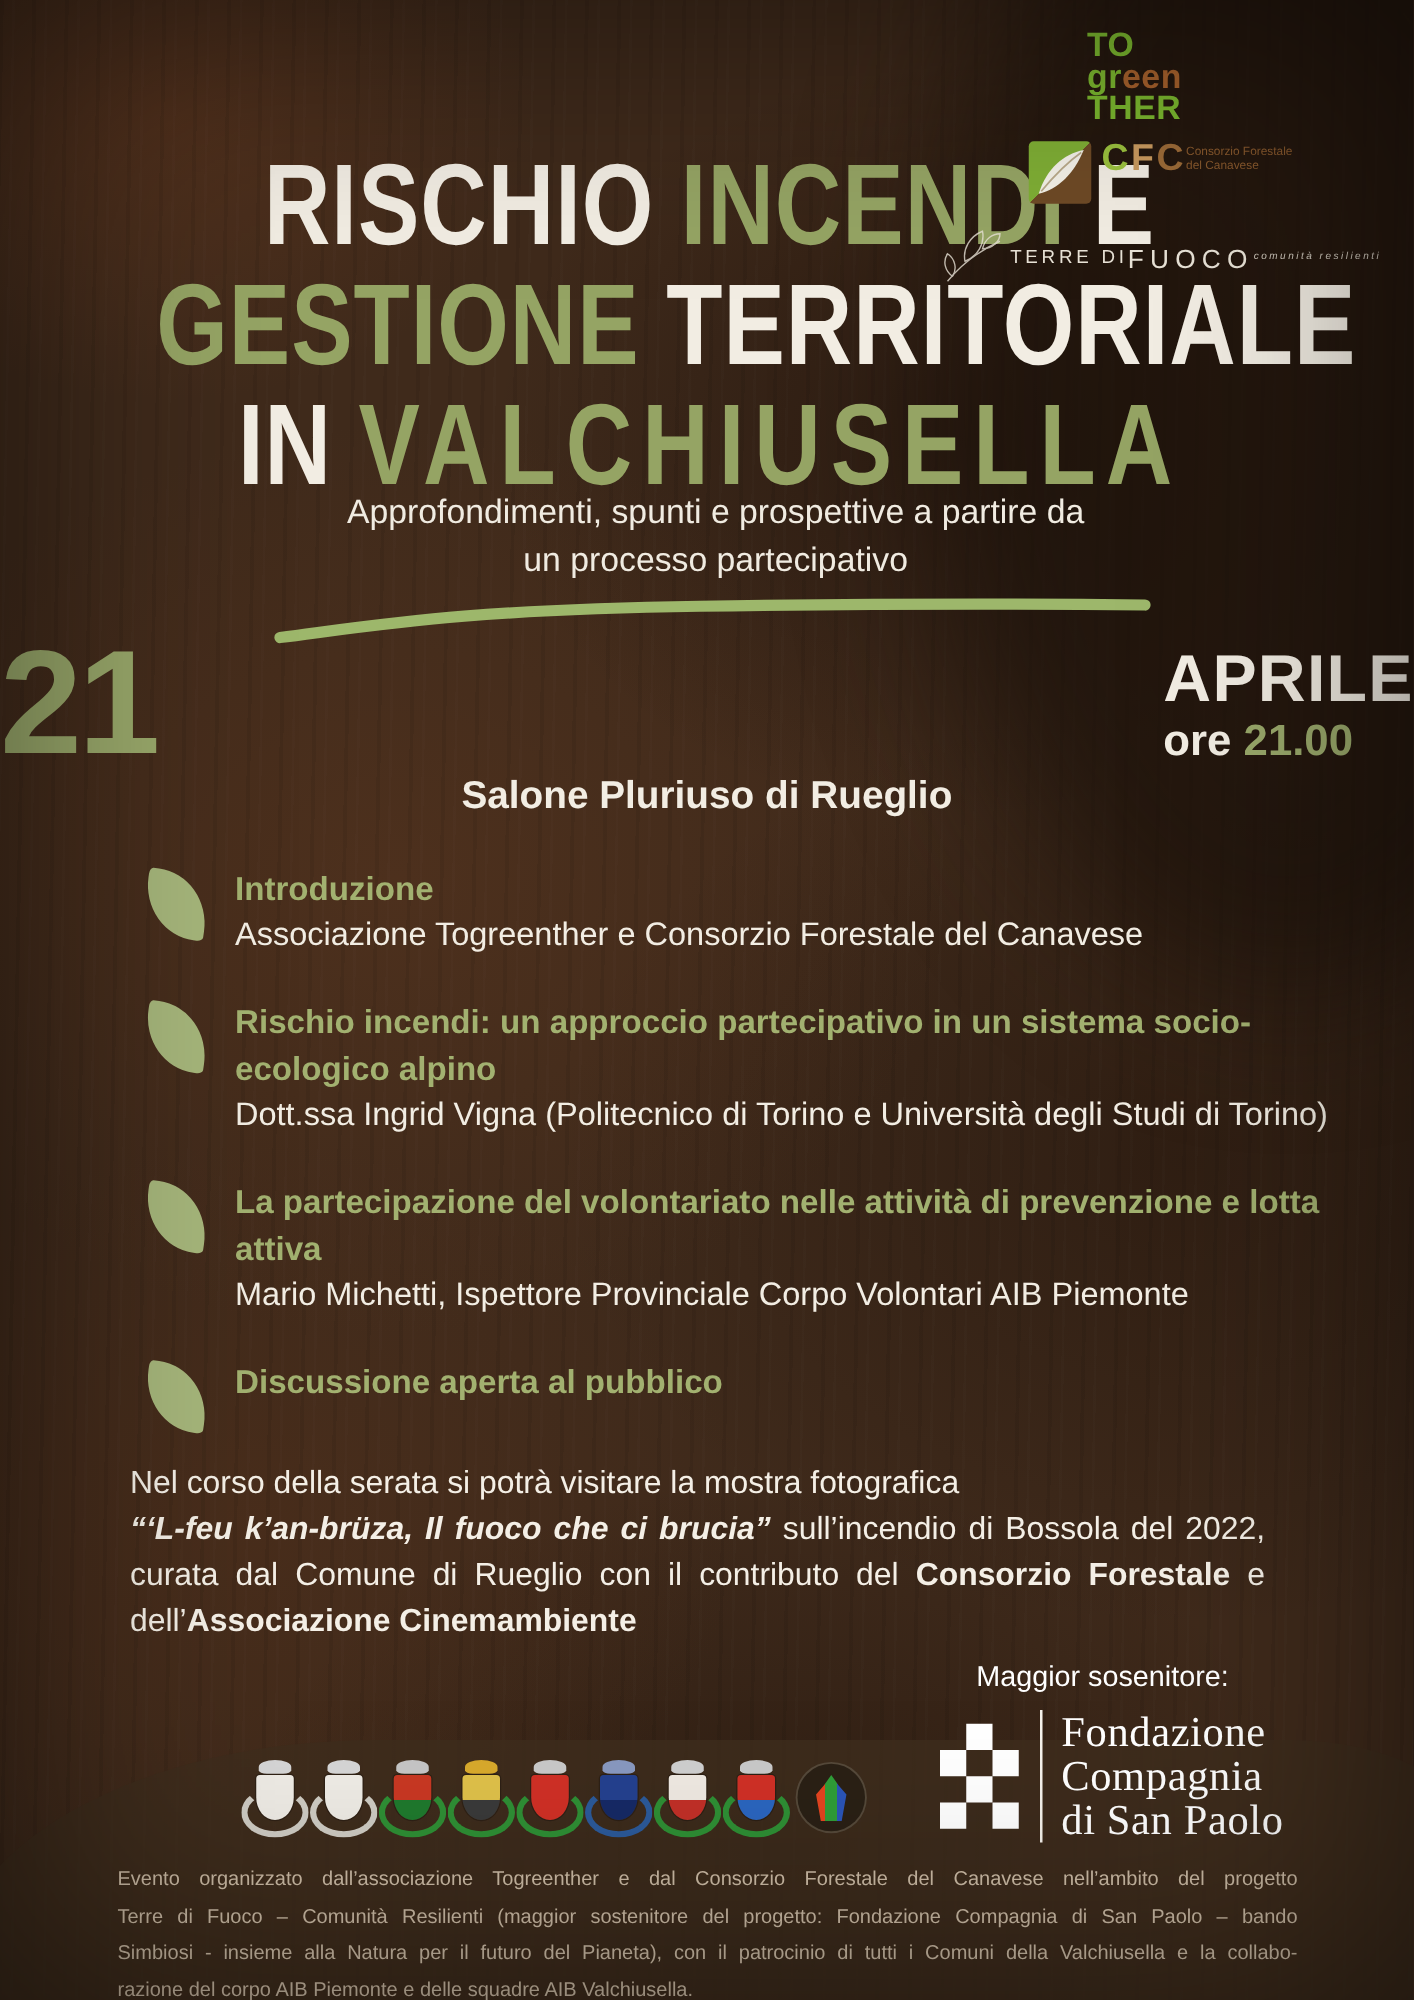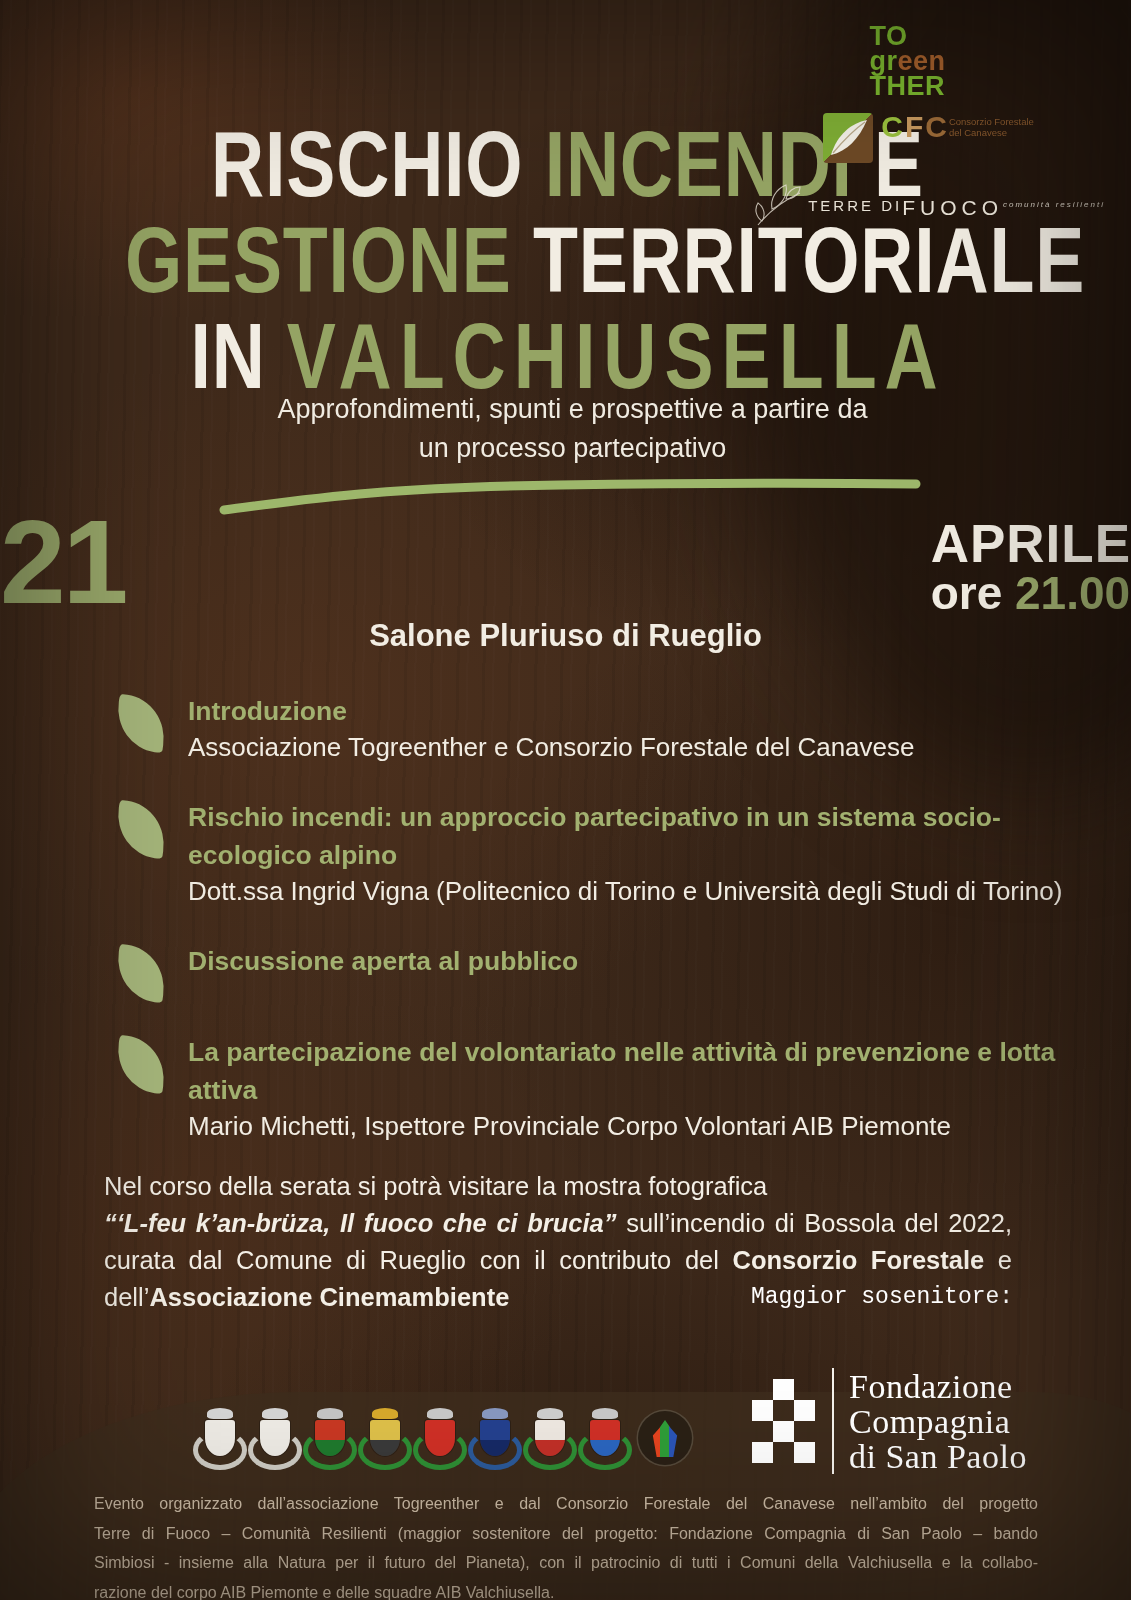--- a/index.html
+++ b/index.html
@@ -52,41 +52,41 @@
   .subtitle{position:absolute;top:390px;left:14px;right:0;text-align:center;z-index:2;
     color:#f0ebe1;font-size:27px;line-height:39px;font-weight:400;}
 
   .stroke-svg{position:absolute;top:472px;left:140px;z-index:2;}
 
   
   .date-row{position:absolute;top:512px;left:0;right:0;display:flex;justify-content:space-between;align-items:flex-start;gap:8px;z-index:2;}
   .day{font-size:118px;font-weight:700;color:#9aa96b;line-height:100px;letter-spacing:-3px;}
   .date-col{display:flex;flex-direction:column;margin-top:6px;}
   .month{font-size:53px;font-weight:700;color:#f2ede3;line-height:52px;letter-spacing:1px;}
-  .time-line{font-size:46px;font-weight:700;color:#f2ede3;line-height:46px;}
+  .time-line{font-size:35px;font-weight:700;color:#f2ede3;line-height:46px;}
   .time-green{color:#9aa96b;}
   .venue{position:absolute;top:618px;left:0;right:0;text-align:center;color:#f2ede3;font-size:31px;font-weight:700;z-index:2;}
 
   
   .agenda{position:absolute;top:692px;left:116px;width:960px;z-index:2;display:flex;flex-direction:column;}
   .item{display:flex;gap:22px;margin-bottom:33px;}
   .leaf{flex:0 0 50px;width:50px;height:53px;margin-top:5px;background:#a6b67b;
     border-radius:6% 85% 10% 85% / 10% 85% 6% 85%;transform:rotate(8deg);}
   .item-text{width:950px;}
   .item-head{color:#a2b170;font-weight:700;font-size:26.5px;line-height:38px;}
   .item-detail{color:#f2ede3;font-weight:400;font-size:26px;line-height:35px;}
 
   
   .mostra{position:absolute;top:1168px;left:104px;width:908px;z-index:2;color:#f4efe6;font-size:25.5px;line-height:37px;}
   .mostra .just{text-align:justify;}
   .q{font-weight:700;font-style:italic;}
   .b{font-weight:700;}
 
   
-  .sponsor-label{position:absolute;top:1284px;left:744px;width:276px;text-align:center;color:#ffffff;font-size:23px;z-index:3;font-family:Liberation Mono, monospace;}
+  .sponsor-label{position:absolute;top:1328px;left:744px;width:276px;text-align:center;color:#ffffff;font-size:23px;z-index:3;}
   .fond{position:absolute;top:1368px;left:752px;display:flex;align-items:center;z-index:3;}
   .checker{display:grid;grid-template-columns:repeat(3,21px);grid-auto-rows:21px;}
   .checker div{background:transparent;}
   .checker div.f{background:#ffffff;}
   .fond-divider{width:2px;height:106px;background:#f5f2ec;margin:0 15px 0 17px;}
   .fond-name{font-family:"Liberation Serif",serif;color:#ffffff;font-size:34px;line-height:35px;letter-spacing:.5px;}
 
   
   .crest-row{position:absolute;top:1408px;left:198px;width:512px;display:flex;gap:11px;align-items:flex-start;z-index:3;}
   .crest{position:relative;width:44px;height:62px;flex:0 0 44px;}
@@ -196,28 +196,28 @@
     <div class="item">
       <div class="leaf"></div>
       <div class="item-text">
         <div class="item-head">Rischio incendi: un approccio partecipativo in un sistema socio-ecologico alpino</div>
         <div class="item-detail">Dott.ssa Ingrid Vigna (Politecnico di Torino e Università degli Studi di Torino)</div>
       </div>
     </div>
     <div class="item">
       <div class="leaf"></div>
       <div class="item-text">
-        <div class="item-head">Discussione aperta al pubblico</div>
+        <div class="item-head">La partecipazione del volontariato nelle attività di prevenzione e lotta attiva</div>
+        <div class="item-detail">Mario Michetti, Ispettore Provinciale Corpo Volontari AIB Piemonte</div>
       </div>
     </div>
     <div class="item">
       <div class="leaf"></div>
       <div class="item-text">
-        <div class="item-head">La partecipazione del volontariato nelle attività di prevenzione e lotta attiva</div>
-        <div class="item-detail">Mario Michetti, Ispettore Provinciale Corpo Volontari AIB Piemonte</div>
+        <div class="item-head">Discussione aperta al pubblico</div>
       </div>
     </div>
   </div>
 
   <div class="mostra">
     <div>Nel corso della serata si potrà visitare la mostra fotografica</div>
     <div class="just">
       <span class="q">“‘L-feu k’an-brüza, Il fuoco che ci brucia”</span><span> sull’incendio di Bossola del 2022, curata dal Comune di Rueglio con il contributo del </span><span class="b">Consorzio Forestale</span><span> e dell’</span><span class="b">Associazione Cinemambiente</span>
     </div>
   </div>

